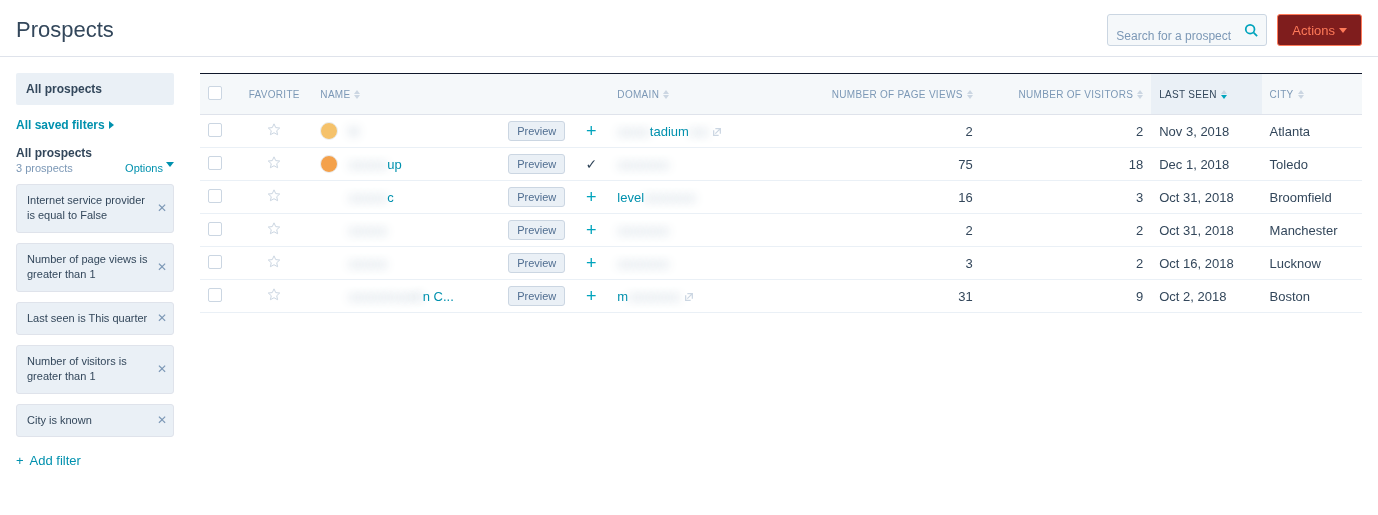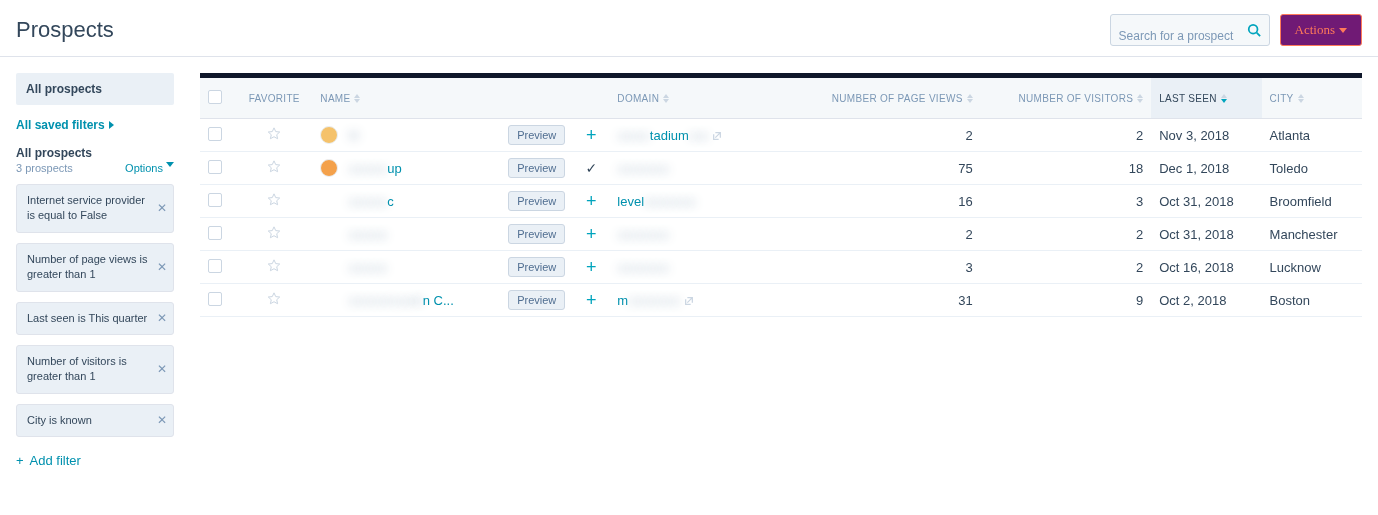--- a/index.html
+++ b/index.html
@@ -6,21 +6,21 @@
   html, body { font-family: -apple-system, BlinkMacSystemFont, "Segoe UI", Helvetica, Arial, sans-serif; color: #33475b; background: #fff; }
   body { width: 1378px; height: 515px; position: relative; padding: 10px 16px 0 16px; }
 
   .top-bar { display: flex; align-items: center; justify-content: space-between; padding: 4px 0 10px 0; }
   .page-title { font-size: 22px; font-weight: 400; color: #33475b; }
   .top-actions { display: flex; gap: 10px; align-items: center; }
   .search-wrap { display: flex; align-items: center; border: 1px solid #cbd6e2; border-radius: 3px; background: #f5f8fa; width: 160px; height: 32px; padding: 0 8px; }
   .search-wrap input { border: none; outline: none; background: transparent; font-size: 12px; color: #1d4ed8; flex: 1; min-width: 0; margin-top: 12px; }
   .search-wrap input::placeholder { color: #7c98b6; }
   .search-wrap svg { width: 14px; height: 14px; flex-shrink: 0; }
-  .actions-btn { display: inline-flex; align-items: center; gap: 4px; border: 1px solid #ff7a59; color: #ff7a59; background: #701a75; border-radius: 3px; height: 32px; padding: 0 14px; font-size: 13px; cursor: pointer; font-family: Liberation Serif, serif; }
+  .actions-btn { display: inline-flex; align-items: center; gap: 4px; border: 1px solid #ff7a59; color: #ff7a59; background: #7f1d1d; border-radius: 3px; height: 32px; padding: 0 14px; font-size: 13px; cursor: pointer; }
   .caret-down { width: 0; height: 0; border-left: 4px solid transparent; border-right: 4px solid transparent; border-top: 5px solid currentColor; display: inline-block; }
 
   hr.header-sep { border: none; border-top: 1px solid #dfe3eb; margin: 0 -16px 16px -16px; }
 
   .layout { display: flex; gap: 26px; }
   .sidebar { width: 158px; flex-shrink: 0; }
   .side-tab { background: #eaf0f6; padding: 9px 10px; font-size: 12px; color: #33475b; font-weight: 600; border-radius: 2px; margin-bottom: 10px; cursor: pointer; }
   .saved-filters { color: #0091ae; font-size: 12px; font-weight: 600; display: inline-flex; align-items: center; gap: 4px; margin-bottom: 14px; cursor: pointer; }
   .chev-right { width: 0; height: 0; border-top: 4px solid transparent; border-bottom: 4px solid transparent; border-left: 5px solid currentColor; display: inline-block; }
   .list-heading { font-size: 12px; font-weight: 600; color: #33475b; margin-bottom: 2px; }
@@ -29,21 +29,21 @@
   .options-link { color: #0091ae; font-size: 11px; display: inline-flex; align-items: flex-start; gap: 3px; cursor: pointer; }
 
   .filter-chip { position: relative; background: #eaf0f6; border: 1px solid #dfe3eb; border-radius: 3px; padding: 8px 24px 8px 10px; font-size: 11px; line-height: 1.4; color: #33475b; margin-bottom: 10px; }
   .filter-chip .bold { font-weight: 400; }
   .filter-chip .x { position: absolute; right: 6px; top: 50%; transform: translateY(-50%); color: #7c98b6; font-size: 12px; cursor: pointer; }
   .add-filter { color: #0091ae; font-size: 13px; margin-top: 6px; display: inline-flex; align-items: center; gap: 6px; cursor: pointer; }
   .plus { display: inline-block; line-height: 1; }
 
   .main { flex: 1; }
   table { width: 100%; border-collapse: collapse; table-layout: fixed; }
-  thead th { background: #f5f8fa; border-top: 5px solid #0f172a; border-bottom: 1px solid #dfe3eb; font-size: 10px; letter-spacing: .3px; text-transform: uppercase; color: #7c98b6; font-weight: 500; text-align: left; padding: 12px 8px; white-space: nowrap; }
+  thead th { background: #f5f8fa; border-top: 1px solid #0f172a; border-bottom: 1px solid #dfe3eb; font-size: 10px; letter-spacing: .3px; text-transform: uppercase; color: #7c98b6; font-weight: 500; text-align: left; padding: 12px 8px; white-space: nowrap; }
   thead th.sorted { background: #eaf0f6; color: #33475b; }
   th.num, td.num { text-align: right; }
   .sorticons { display: inline-flex; flex-direction: column; margin-left: 4px; vertical-align: middle; }
   .tri-up, .tri-down { width: 0; height: 0; border-left: 3px solid transparent; border-right: 3px solid transparent; }
   .tri-up { border-bottom: 4px solid #cbd6e2; margin-bottom: 1px; }
   .tri-down { border-top: 4px solid #cbd6e2; }
   .sorted .tri-down { border-top-color: #00a4bd; }
 
   tbody td { border-bottom: 1px solid #eaf0f6; padding: 6px 8px; font-size: 13px; color: #33475b; vertical-align: middle; height: 30px; white-space: nowrap; overflow: hidden; text-overflow: ellipsis; margin-top: 20px; }
   .cb { width: 14px; height: 14px; border: 1.5px solid #cbd6e2; border-radius: 2px; background: #fff; display: inline-block; }

